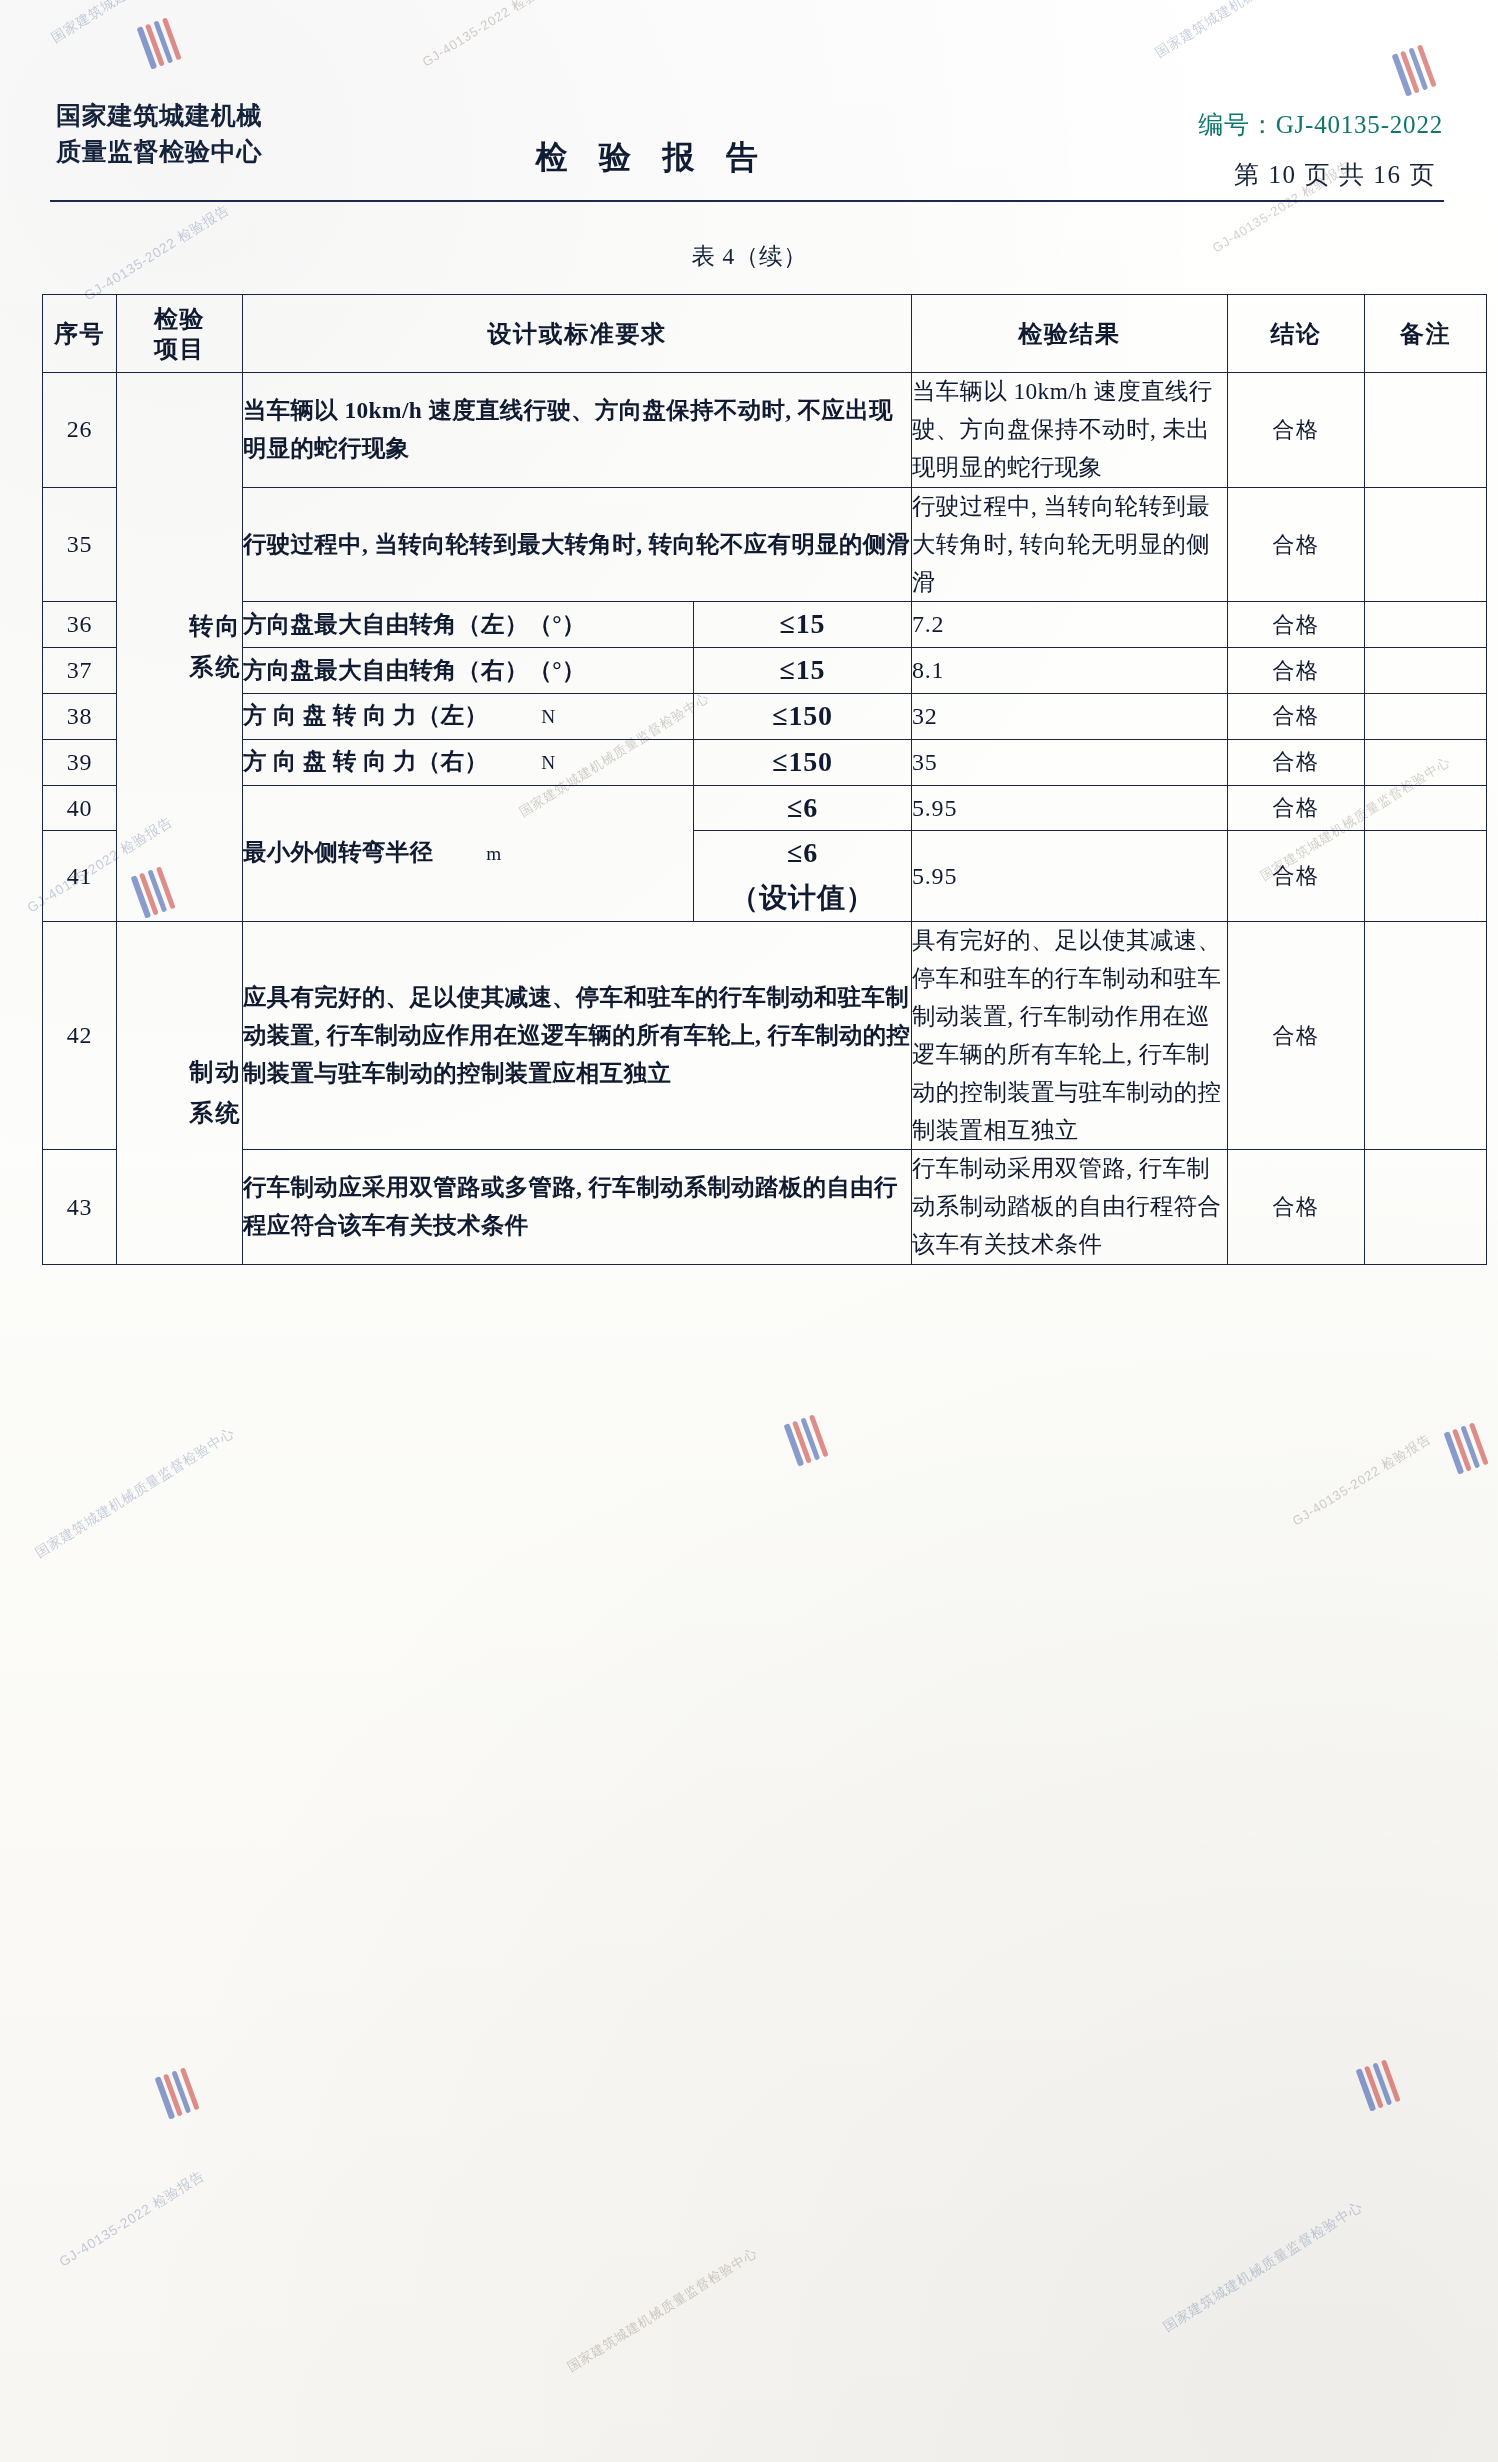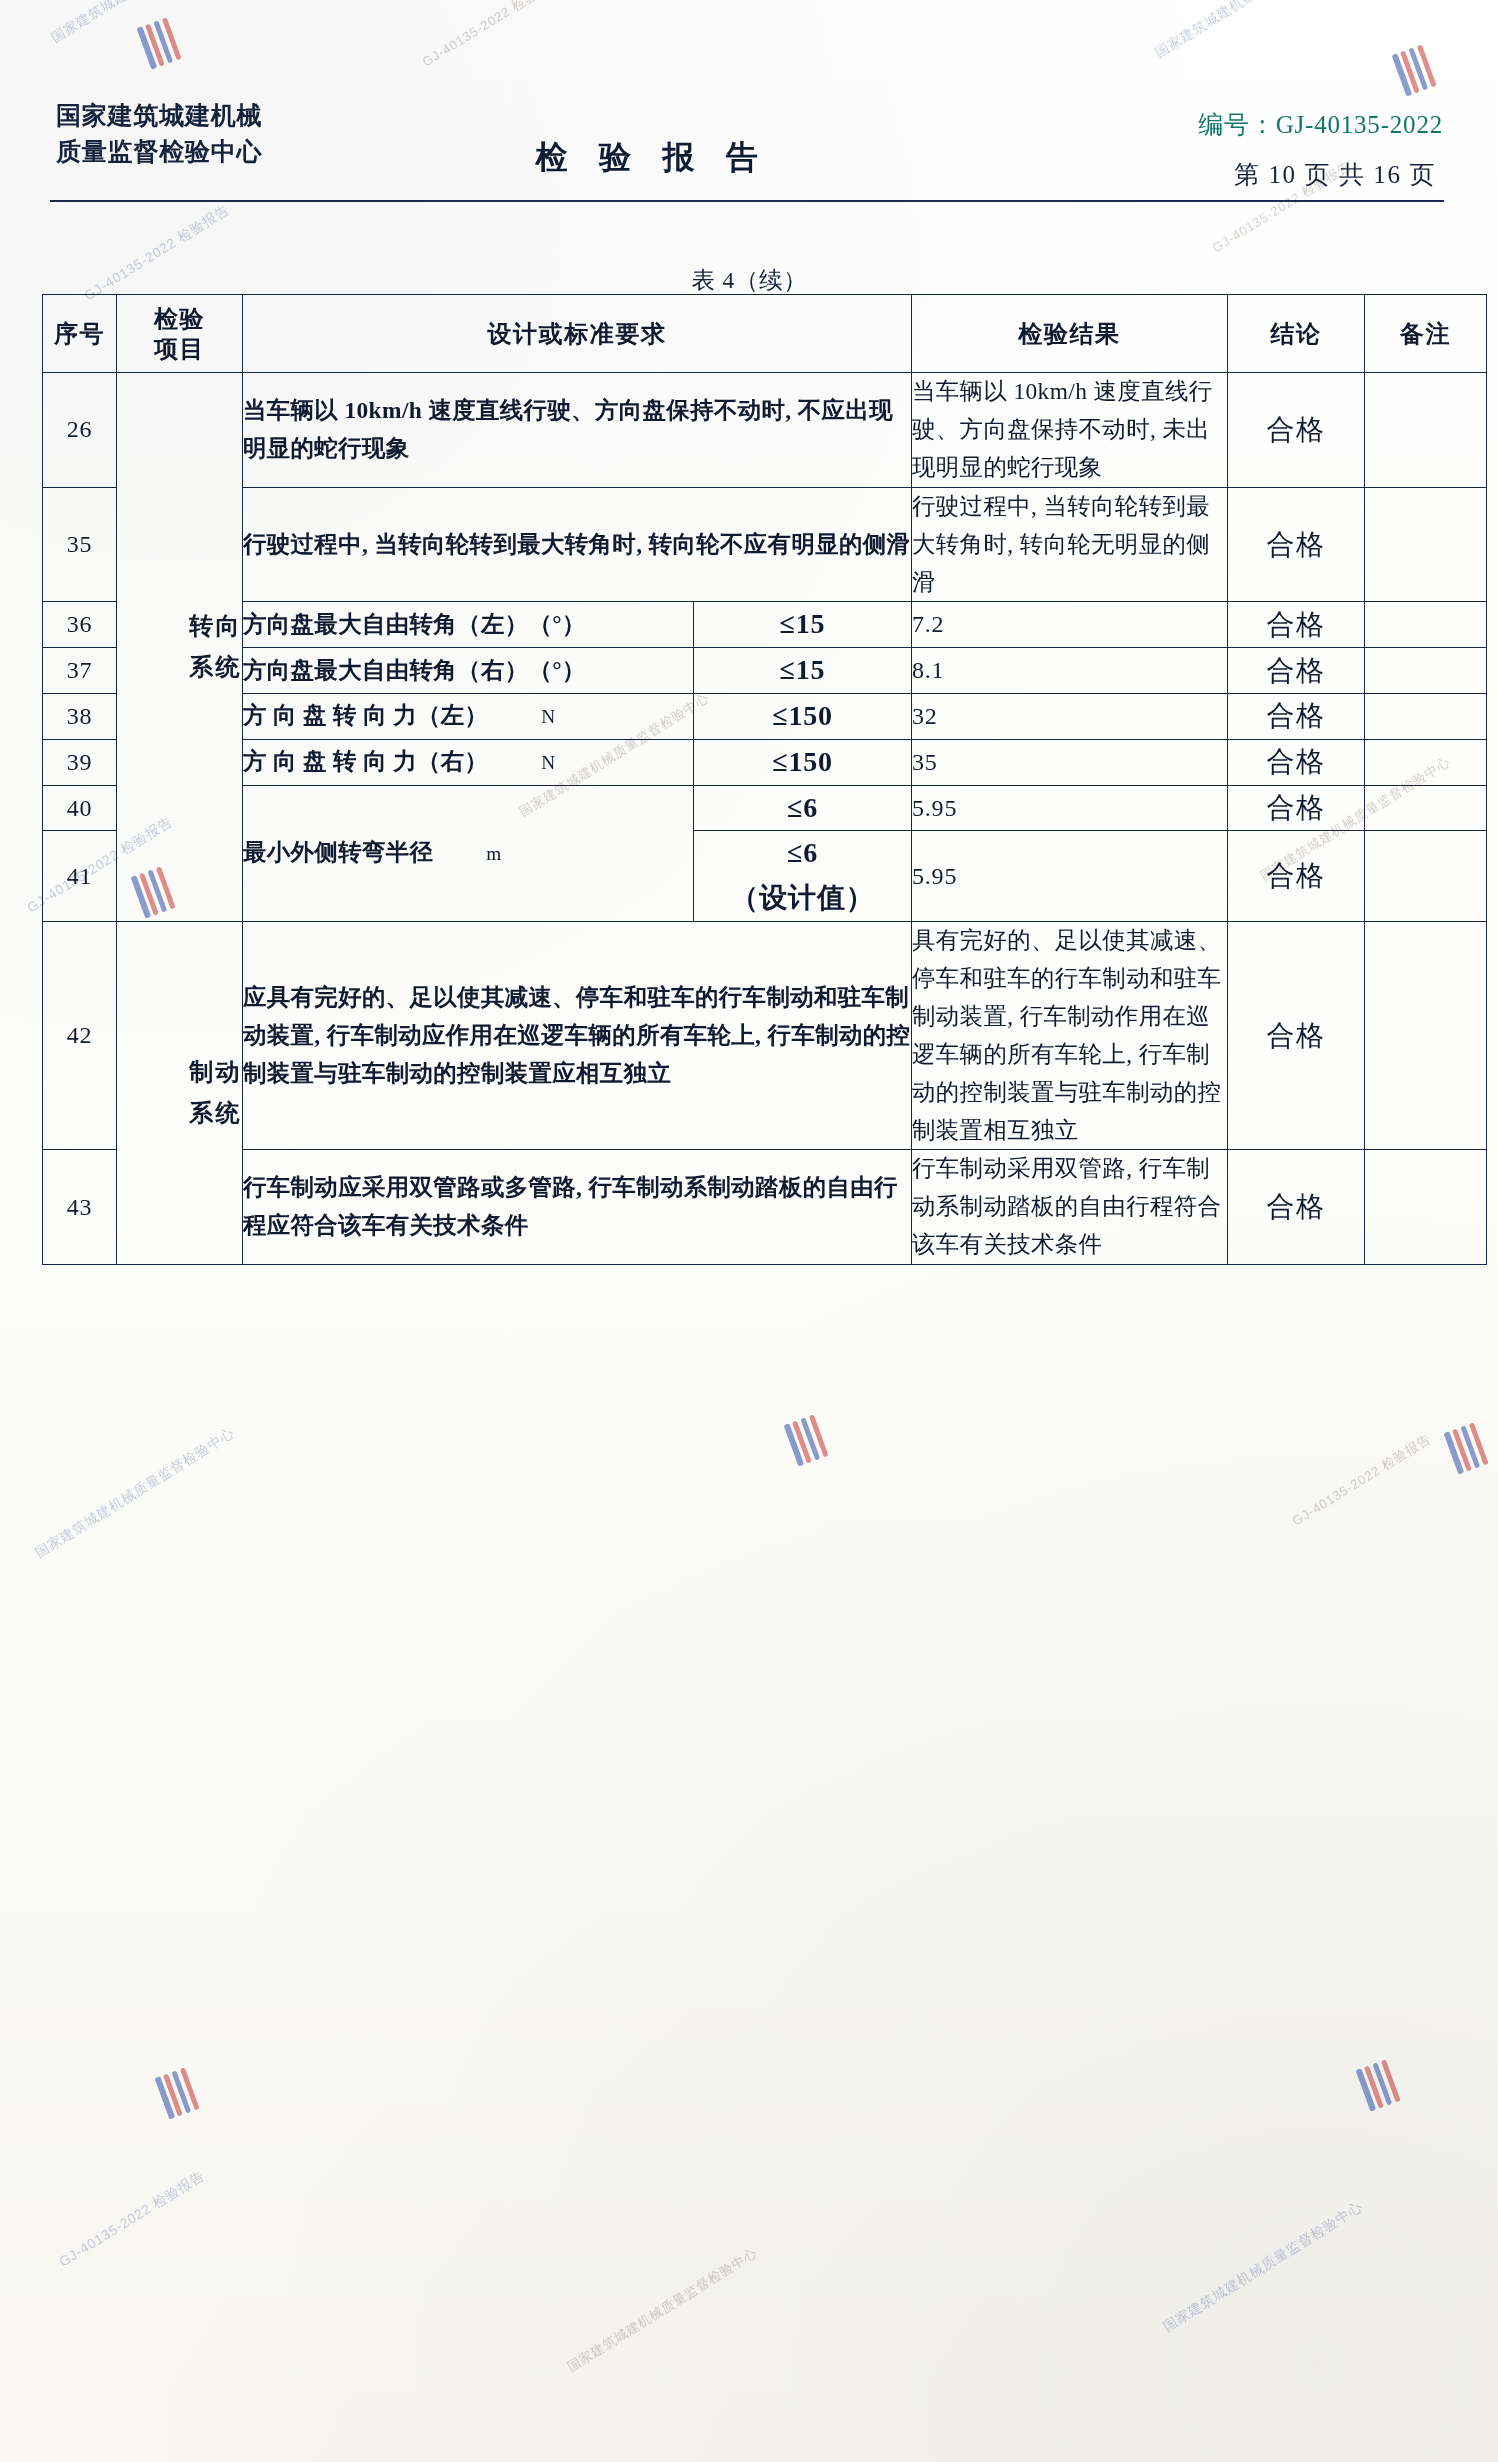--- a/index.html
+++ b/index.html
@@ -80,21 +80,21 @@
     position: absolute;
     right: 63px;
     top: 61px;
     font-size: 25px;
     letter-spacing: 1.6px;
     color: #16223a;
   }
   #table-caption {
     position: absolute;
     left: 0; right: 0;
-    top: 264px;
+    top: 240px;
     text-align: center;
     font-size: 23.4px;
     color: #15223c;
     letter-spacing: 0.8px;
   }
   
   #table-wrap {
     position: absolute;
     left: 42px;
     top: 294px;
@@ -161,21 +161,21 @@
     line-height: 1.6;
     padding: 11.3px 6.4px;
   }
   .meas-val {
     text-align: left;
     font-size: 24px;
     letter-spacing: 0.8px;
   }
   .concl-val {
     text-align: center;
-    font-size: 28px;
+    font-size: 22px;
     letter-spacing: 1.6px;
   }
   .unit-right {
     display: inline-block;
     font-size: 19.3px;
     font-weight: normal;
     letter-spacing: 0;
     margin-left: 53px;
     vertical-align: baseline;
   }

